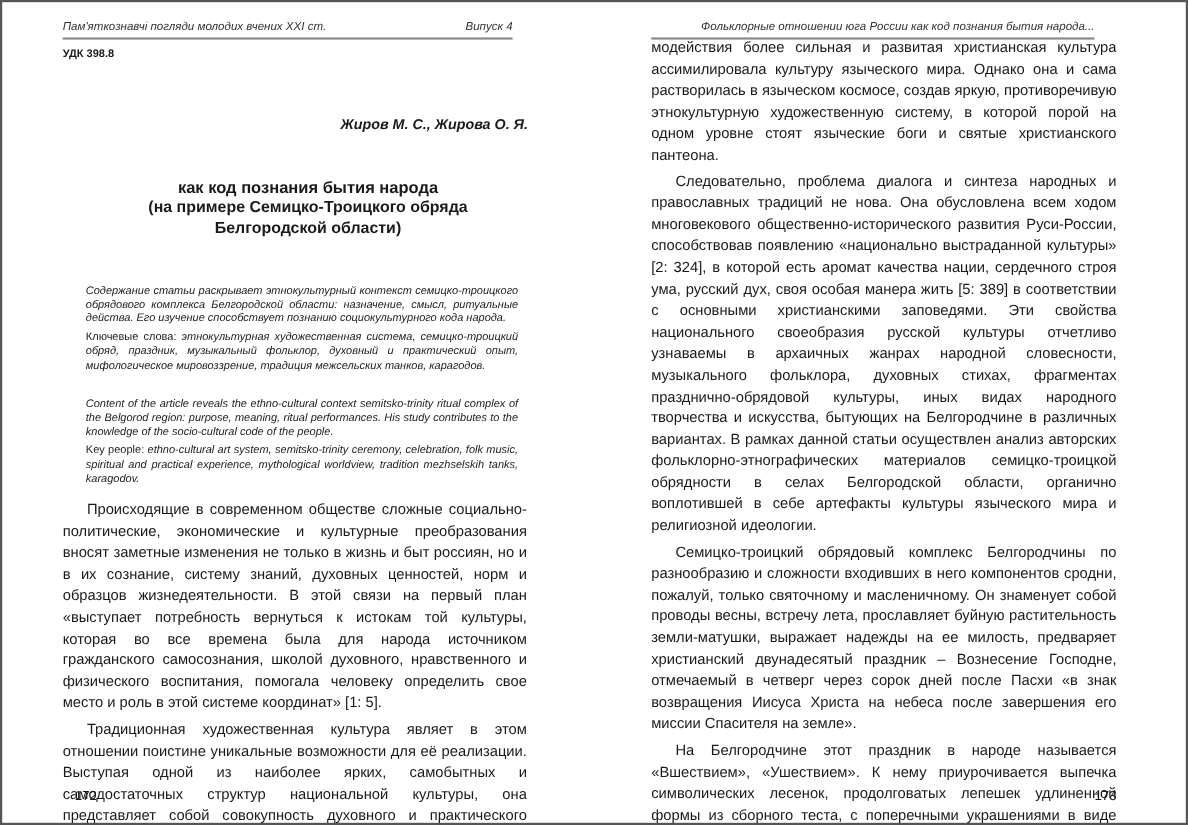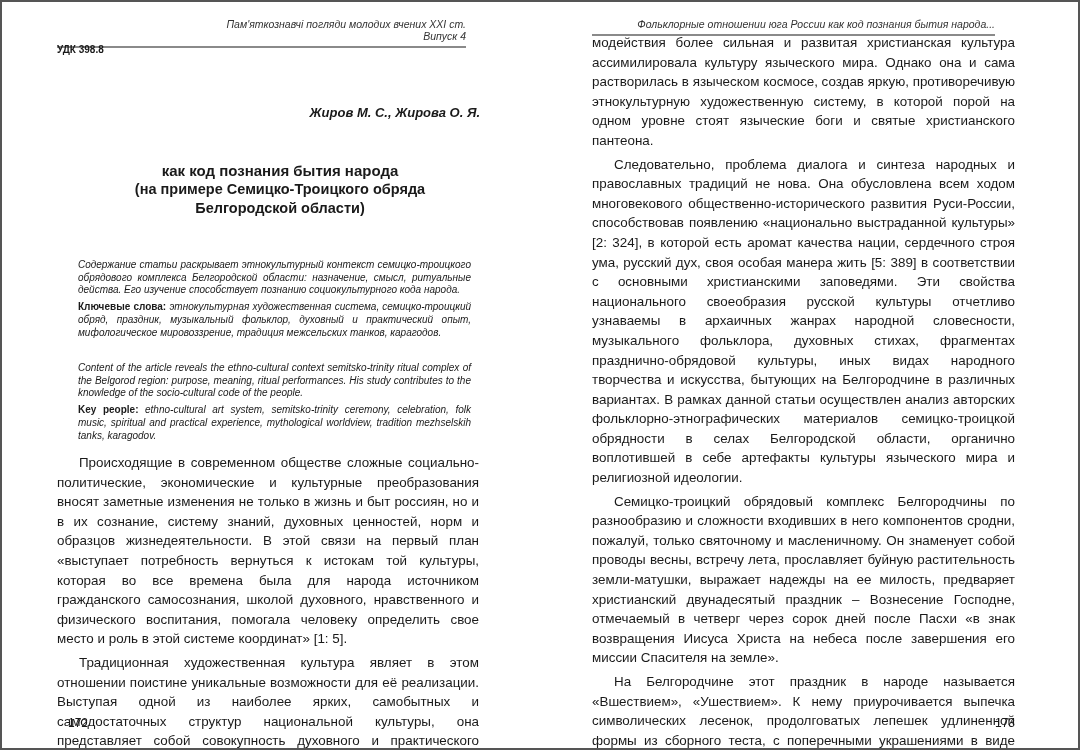--- a/index.html
+++ b/index.html
@@ -11,37 +11,37 @@
     position: absolute; left: 0; top: 0; width: 1076px; height: 746px;
     border: 2px solid #555; border-top-width: 2px;
   }
   .page { position: absolute; top: 0; height: 750px; }
   .page.left { left: 0; width: 540px; }
   .page.right { left: 540px; width: 540px; }
 
   .running-head {
     position: absolute; top: 18px; font-style: italic; font-size: 10.5px; color: #333;
     display: flex; justify-content: space-between; align-items: flex-end;
-    padding-bottom: 4px; border-bottom: 2px solid #8a8a8a; flex-direction: column;
+    padding-bottom: 4px; border-bottom: 2px solid #8a8a8a;
   }
   .left .running-head { left: 57px; width: 409px; }
   .right .running-head { left: 592px; width: 403px; left: 52px; justify-content: flex-end; }
 
   .udk { position: absolute; left: 57px; top: 44px; font-weight: bold; font-size: 10px; }
   .authors { position: absolute; right: 60px; top: 105px; font-weight: bold; font-style: italic; font-size: 13px; }
   .title {
     position: absolute; left: 60px; width: 440px; top: 161px; text-align: center;
     font-weight: bold; font-size: 15px; line-height: 19px;
   }
   .title .sub { font-size: 14.5px; }
 
   .abstract { position: absolute; left: 78px; width: 393px; font-size: 10px; line-height: 12.7px; text-align: justify; }
   .abstract p { margin: 0 0 4px 0; }
   .abstract .it { font-style: italic; }
-  .abstract .kw-label { font-weight: bold; font-style: normal; }
+  .abstract .kw-label { font-weight: normal; font-style: normal; }
   .abs-ru { top: 259px; }
   .abs-en { top: 362px; }
 
   .body-text { position: absolute; font-size: 13.4px; line-height: 19.6px; text-align: justify; }
   .body-text p { margin: 0 0 4px 0; text-indent: 22px; }
   .body-text p.cont { text-indent: 0; }
   .left .body-text { left: 57px; width: 422px; top: 453px; }
   .right .body-text { left: 52px; width: 423px; top: 33px; }
 
   .page-num { position: absolute; top: 716px; font-size: 12px; }

